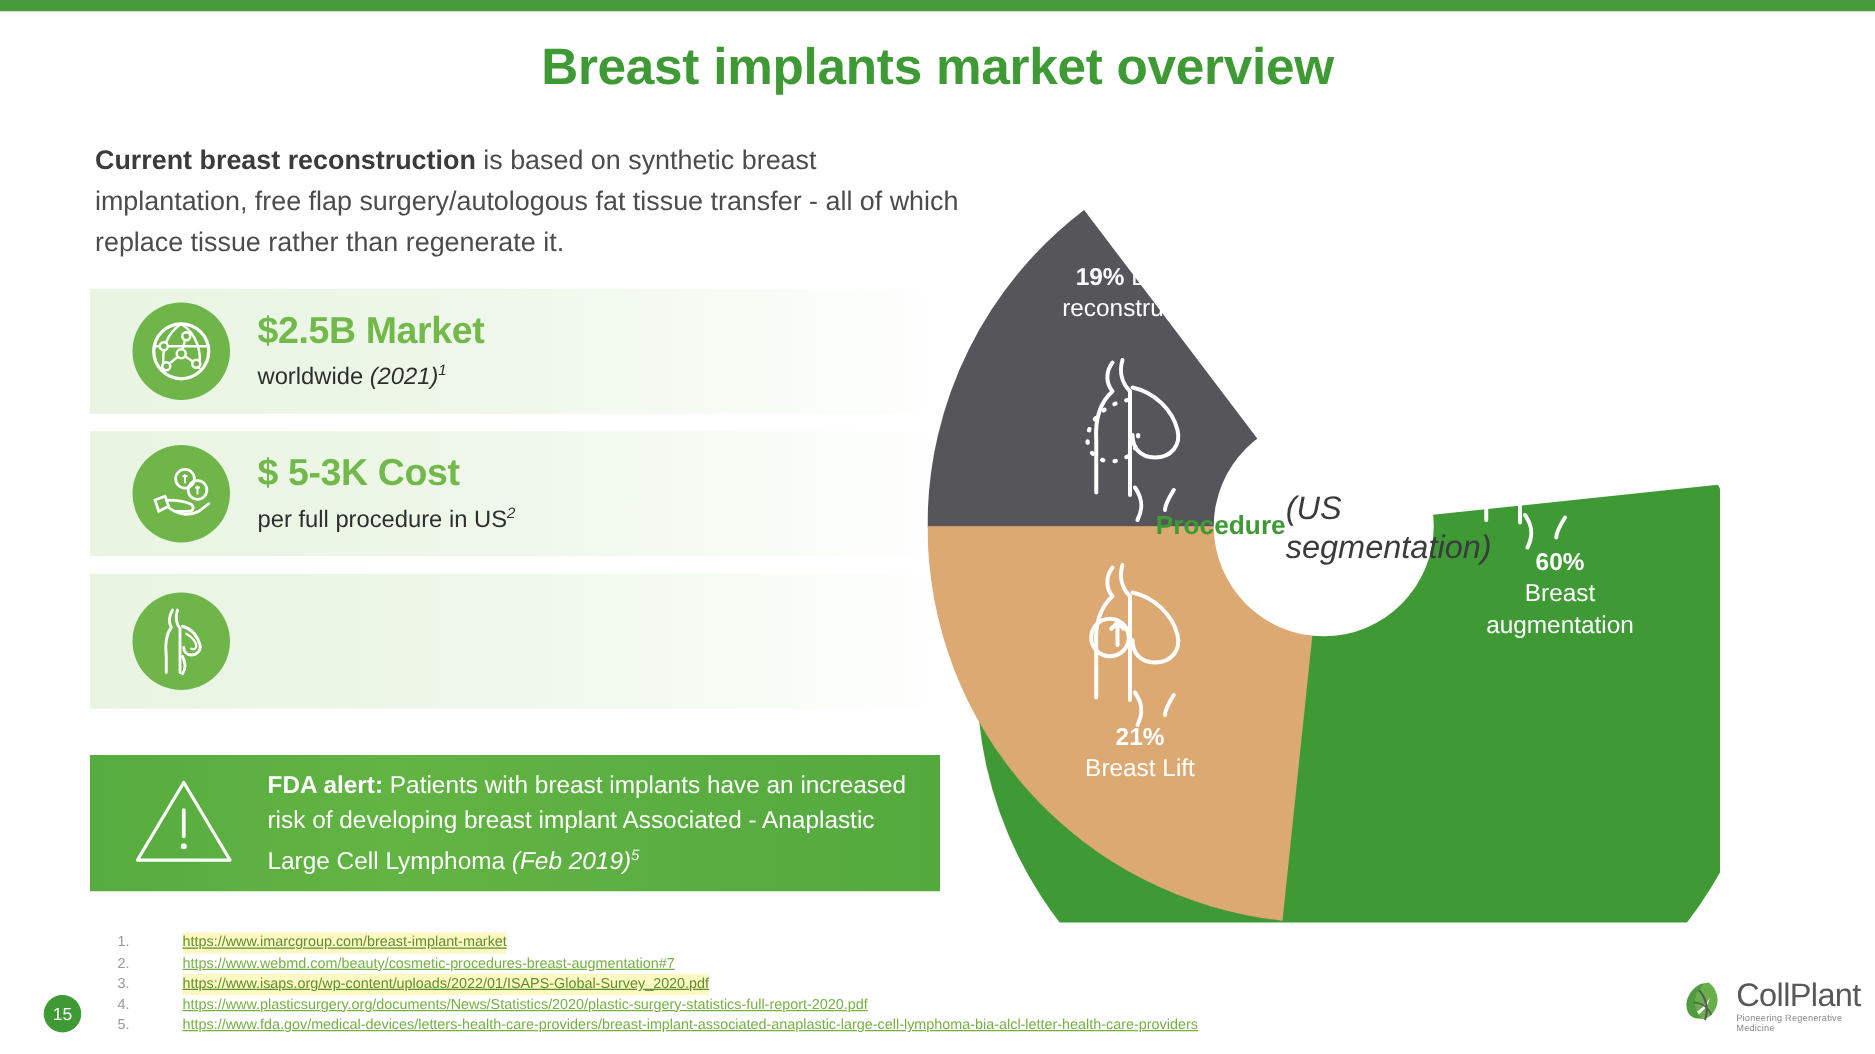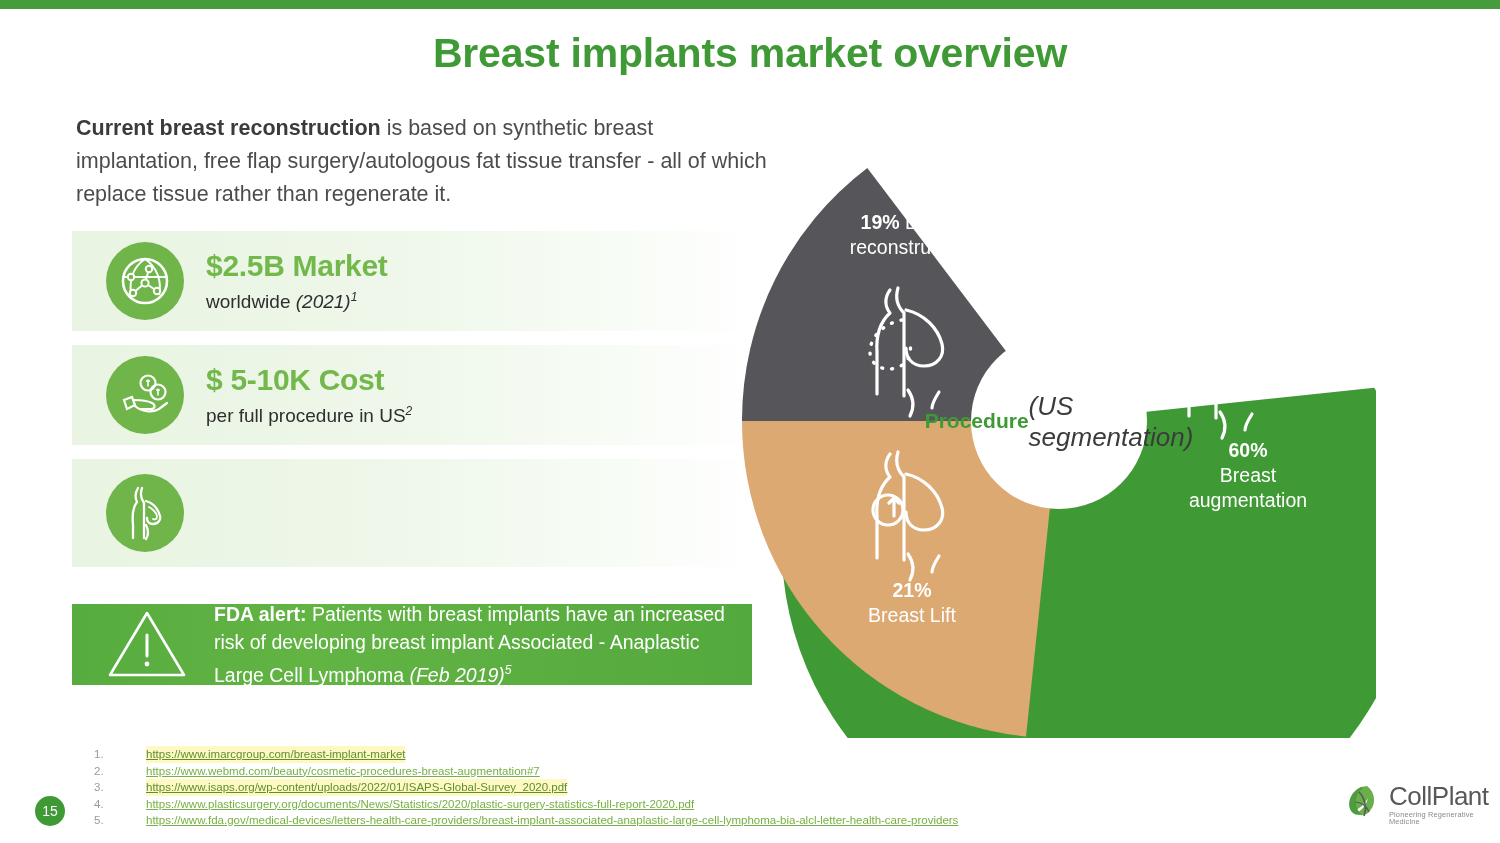--- a/index.html
+++ b/index.html
@@ -55,21 +55,21 @@
   }
   .card-sub {
     font-size: 19px; color: #2e2e2e; line-height: 26px; margin-top: 1px;
   }
   .card-sub i { font-style: italic; }
   .card-sub .grn { color: #72b84b; font-weight: bold; }
   .card-sub sup { font-size: 12px; font-style: italic; }
 
   
   .fda {
-    position: absolute; left: 72px; top: 604px; width: 680px; height: 81px;
+    position: absolute; left: 72px; top: 604px; width: 680px; height: 109px;
     background: linear-gradient(to right, #57ac3f 0%, #62b443 35%, #54a93e 100%);
     display: flex; align-items: center;
   }
   .fda-icon { margin-left: 32px; margin-right: 24px; flex: 0 0 86px; }
   .fda-text {
     color: #ffffff; font-size: 19.5px; line-height: 28px; padding-right: 16px;
   }
   .fda-text b { font-weight: bold; }
   .fda-text i { font-style: italic; }
   .fda-text sup { font-size: 12px; font-style: italic; }
@@ -165,21 +165,21 @@
         <circle cx="30" cy="13" r="7.5" fill="none" stroke="#ffffff" stroke-width="2.2"></circle>
         <path d="M30 9.5 v7 M28 11 h4" stroke="#ffffff" stroke-width="1.6" fill="none"></path>
         <circle cx="40" cy="22" r="7.5" fill="none" stroke="#ffffff" stroke-width="2.2"></circle>
         <path d="M40 18.5 v7 M38 20 h4" stroke="#ffffff" stroke-width="1.6" fill="none"></path>
         <path d="M6 30 L14 27 L17 35 L9 39 Z" fill="none" stroke="#ffffff" stroke-width="2.2"></path>
         <path d="M16 30 C24 30 30 31 34 33 C38 35 37 39 33 39 L22 39" fill="none" stroke="#ffffff" stroke-width="2.2" stroke-linecap="round"></path>
         <path d="M17 36 C24 42 34 43 41 39 L49 33" fill="none" stroke="#ffffff" stroke-width="2.2" stroke-linecap="round"></path>
       </svg>
     </div>
     <div class="card-text">
-      <div class="card-head">$ 5-10K Cost</div>
+      <div class="card-head">$ 5-3K Cost</div>
       <div class="card-sub"><span>per full procedure in US</span><sup>2</sup></div>
     </div>
   </div>
 
   <div class="card tall">
     <div class="card-icon">
       <svg width="46" height="56" viewBox="0 0 46 56">
         <path d="M16 3 C13 8 13 13 15 17 C11 22 10 30 11 40 L11 53" fill="none" stroke="#ffffff" stroke-width="2.3" stroke-linecap="round"></path>
         <path d="M20 3 C18 9 19 14 22 18 L22 53" fill="none" stroke="#ffffff" stroke-width="2.3" stroke-linecap="round"></path>
         <path d="M24 16 C31 18 36 24 38 31 C39 35 36 39 31 39 C27 39 25 36 25 33" fill="none" stroke="#ffffff" stroke-width="2.3" stroke-linecap="round"></path>

